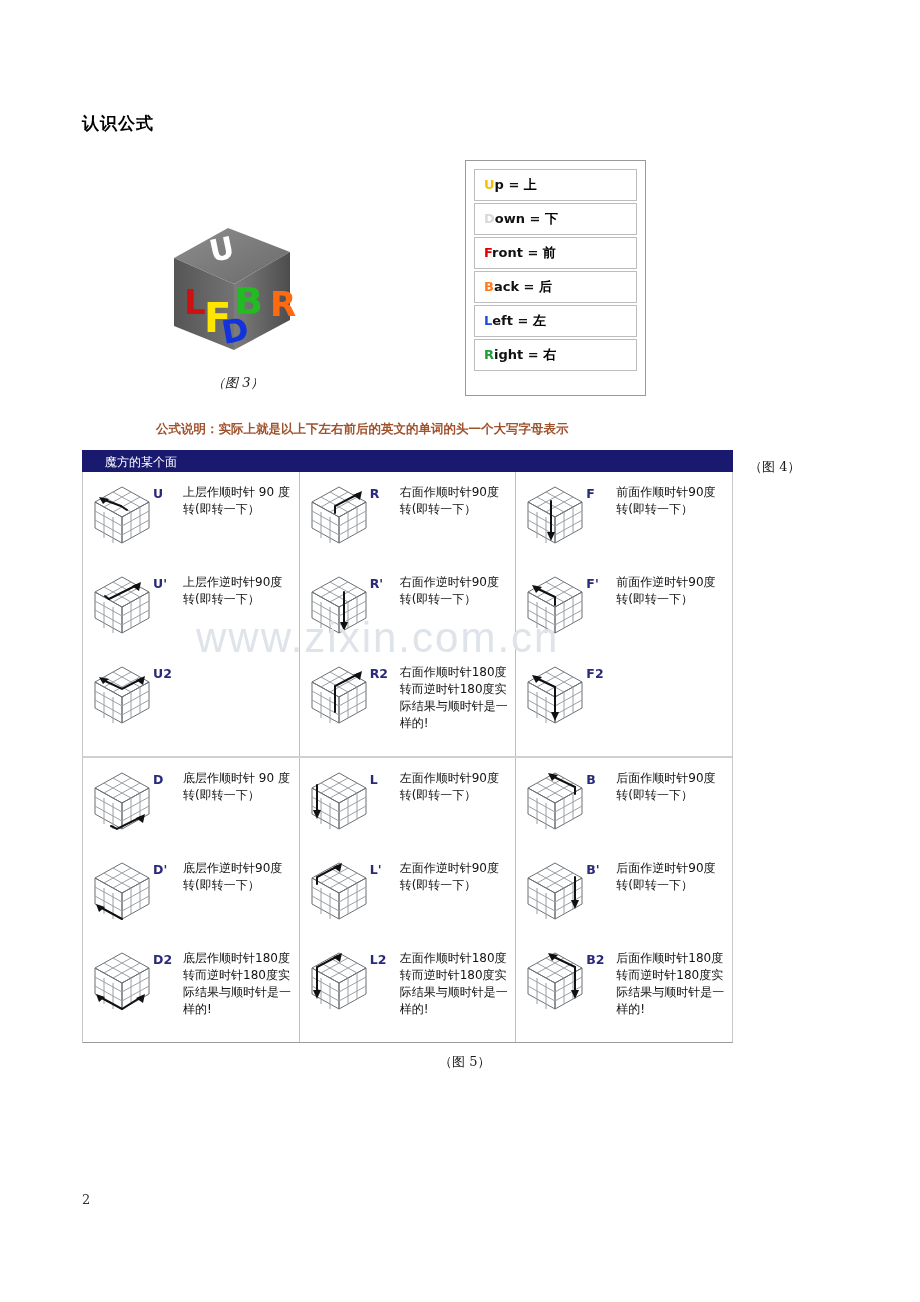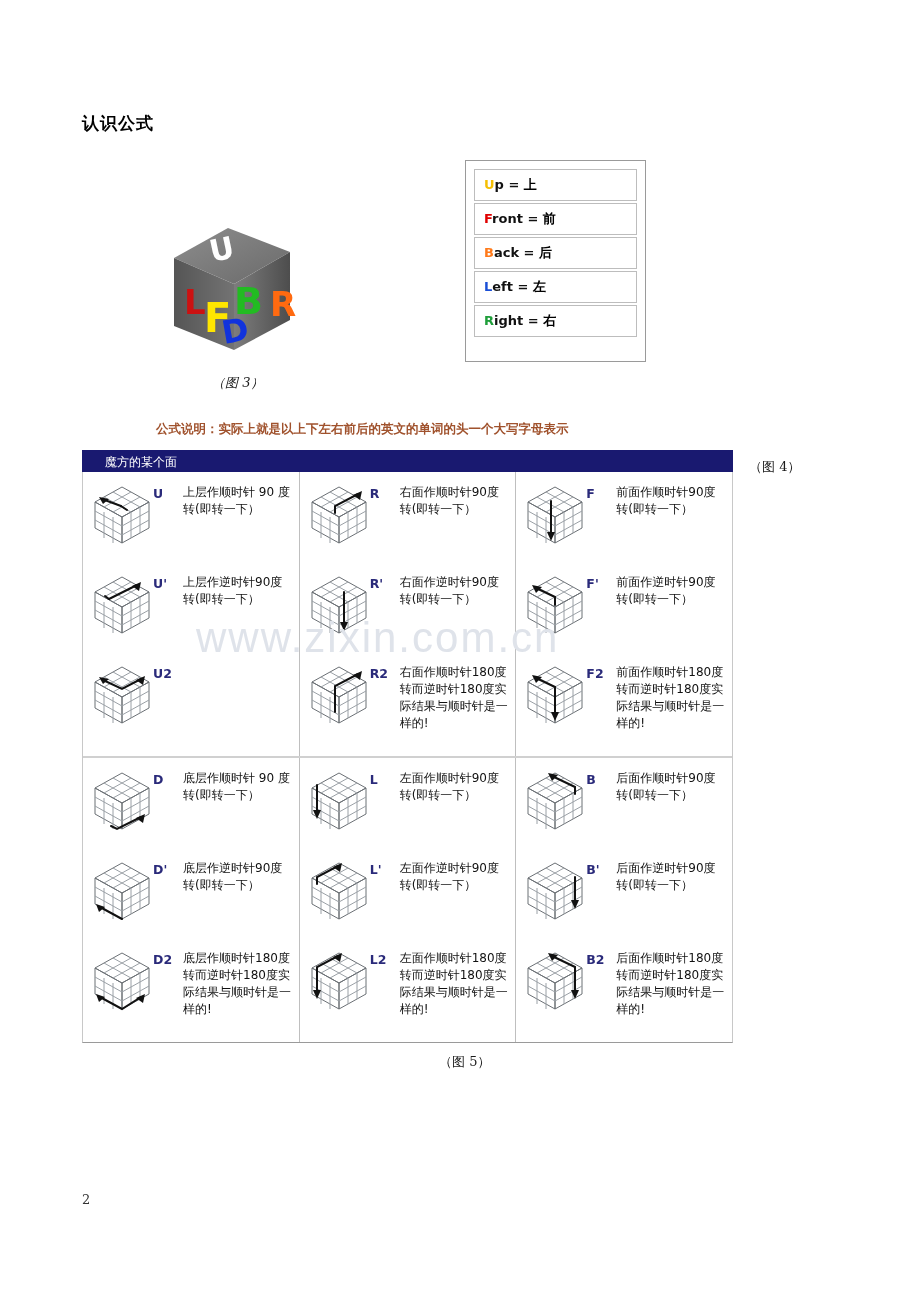--- a/index.html
+++ b/index.html
@@ -174,20 +174,23 @@
         <text x="58" y="122" font-size="32" fill="#1133dd" transform="rotate(-10 58 122)">D</text>
       </g>
     </svg>
   </div>
 
   <div class="legend">
     <div class="legend-row">
       <span class="ini" style="color:#f5bf03">U</span><span class="rest">p</span><span class="eq"> = </span><span>上</span>
     </div>
     <div class="legend-row">
+      <span class="ini" style="color:#d9d9d9">D</span><span class="rest">own</span><span class="eq"> = </span><span>下</span>
+    </div>
+    <div class="legend-row">
       <span class="ini" style="color:#e00000">F</span><span class="rest">ront</span><span class="eq"> = </span><span>前</span>
     </div>
     <div class="legend-row">
       <span class="ini" style="color:#ff7a1a">B</span><span class="rest">ack</span><span class="eq"> = </span><span>后</span>
     </div>
     <div class="legend-row">
       <span class="ini" style="color:#1a4fd6">L</span><span class="rest">eft</span><span class="eq"> = </span><span>左</span>
     </div>
     <div class="legend-row">
       <span class="ini" style="color:#1f9e3a">R</span><span class="rest">ight</span><span class="eq"> = </span><span>右</span>
@@ -386,21 +389,20 @@
                   <path d="M31,44 L58,29 M31,53 L58,38 M40,30 L40,56 M49,25 L49,51"></path>
                 </g>
                 <g stroke="#111" stroke-width="2" fill="none">
                   <path d="M31,52 L31,25 L12,16" stroke-linecap="round"></path>
                 </g>
                 <polygon points="8,13 18,15 12,21" fill="#111"></polygon>
                 <polygon points="27,50 35,50 31,59" fill="#111"></polygon>
               </svg>
             </div>
             <div class="move-code">F2</div>
-            <div class="move-desc">前面作顺时针180度转而逆时针180度实际结果与顺时针是一样的!</div>
           </div>
         </div>
       </div>
 
       <div class="half bottom">
 
         <div class="col">
           <div class="move-row">
             <div class="move-cube">
               <svg width="62" height="66" viewBox="0 0 62 66">

